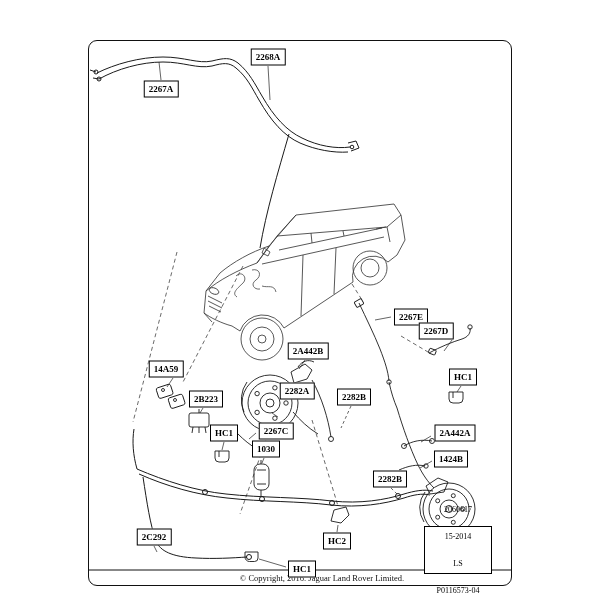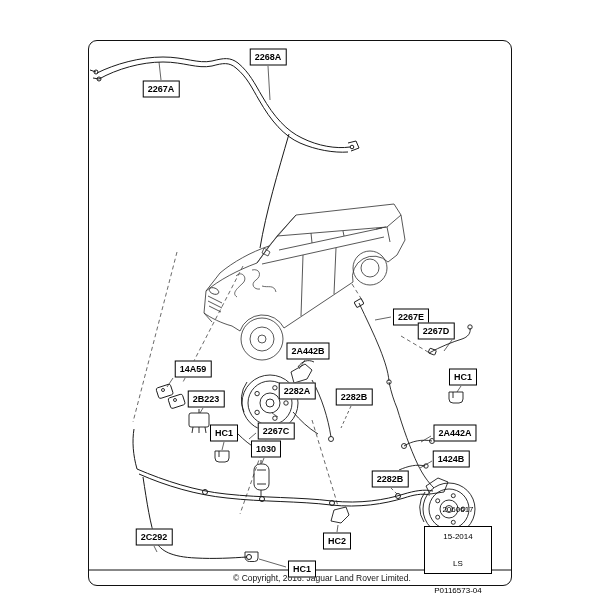--- a/index.html
+++ b/index.html
@@ -1,18 +1,18 @@
 <!DOCTYPE html>
 <html><head>
 <meta charset="utf-8">
 <style>
   * { margin:0; padding:0; box-sizing:border-box; }
   html,body { background:#ffffff; }
   body { width:600px; height:600px; font-family:"Liberation Sans", sans-serif; position:relative; overflow:hidden; }
-  .page { position:absolute; left:0; top:0; width:600px; height:600px; background:#ffffff; }
+  .page { position:absolute; left:0; top:0; width:600px; height:600px; background:#ffffff;font-family:Liberation Serif, serif; }
   .frame { position:absolute; left:88px; top:40px; width:424px; height:546px;
            border:1.4px solid #111; border-radius:9px; background:transparent; }
   svg.art { position:absolute; left:0; top:0; }
   .plabel { position:absolute; transform:translate(-50%,-50%); border:1px solid #000;
             background:#fff; color:#000; font-size:9px; font-weight:700; line-height:1;
             padding:3px 4px; white-space:nowrap; z-index:5; }
   .infobox { position:absolute; left:424px; top:526px; width:68px; height:48px;
              border:1px solid #000; background:#fff; display:flex; flex-direction:column;
              justify-content:center; align-items:center; gap:17px;
              font-size:8px; line-height:1.25; color:#000; z-index:4; }
@@ -156,21 +156,21 @@
          M431,436 L421,442 M432,461 L420,468 M154,546 L157,552 M286,567 L259,559
          M337,532 L338,525"></path>
 
     <path stroke="#222" stroke-width="0.7" fill="none" stroke-dasharray="3 2.5" d="M351,406 L341,428 M391,488 L397,494"></path>
   </svg>
 
   <div class="plabel" style="left:268px;top:57px">2268A</div>
   <div class="plabel" style="left:161px;top:89px">2267A</div>
   <div class="plabel" style="left:411px;top:317px">2267E</div>
   <div class="plabel" style="left:436px;top:331px">2267D</div>
-  <div class="plabel" style="left:193px;top:369px">14A59</div>
+  <div class="plabel" style="left:166px;top:369px">14A59</div>
   <div class="plabel" style="left:308px;top:351px">2A442B</div>
   <div class="plabel" style="left:206px;top:399px">2B223</div>
   <div class="plabel" style="left:463px;top:377px">HC1</div>
   <div class="plabel" style="left:354px;top:397px">2282B</div>
   <div class="plabel" style="left:297px;top:391px">2282A</div>
   <div class="plabel" style="left:276px;top:431px">2267C</div>
   <div class="plabel" style="left:224px;top:433px">HC1</div>
   <div class="plabel" style="left:266px;top:449px">1030</div>
   <div class="plabel" style="left:455px;top:433px">2A442A</div>
   <div class="plabel" style="left:451px;top:459px">1424B</div>

